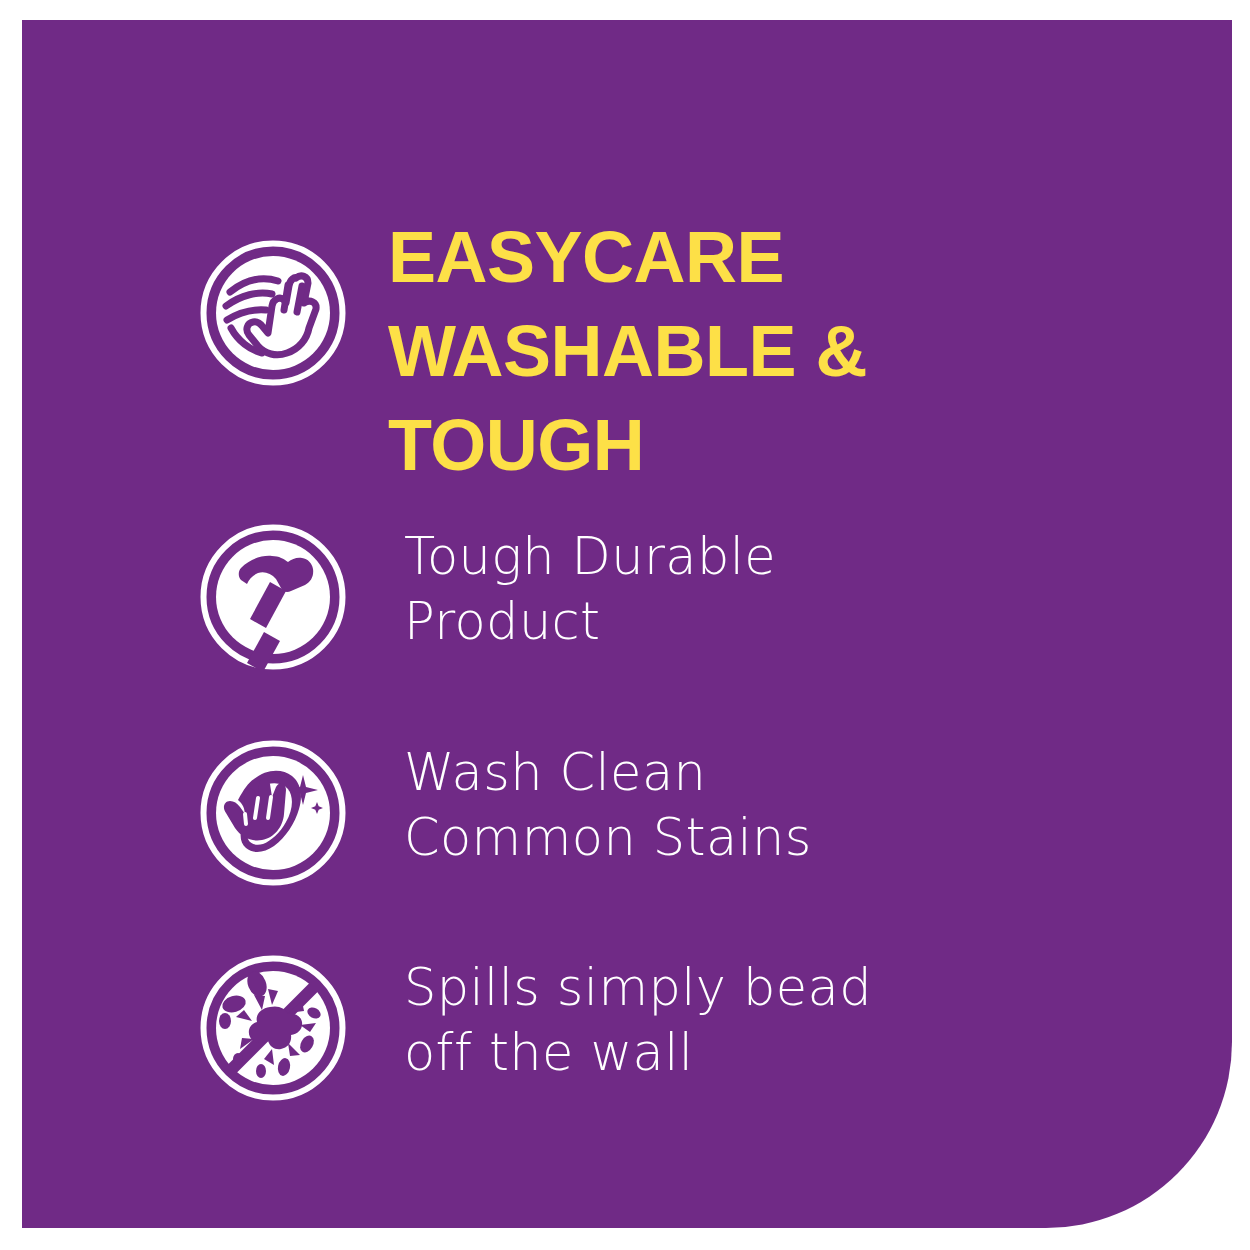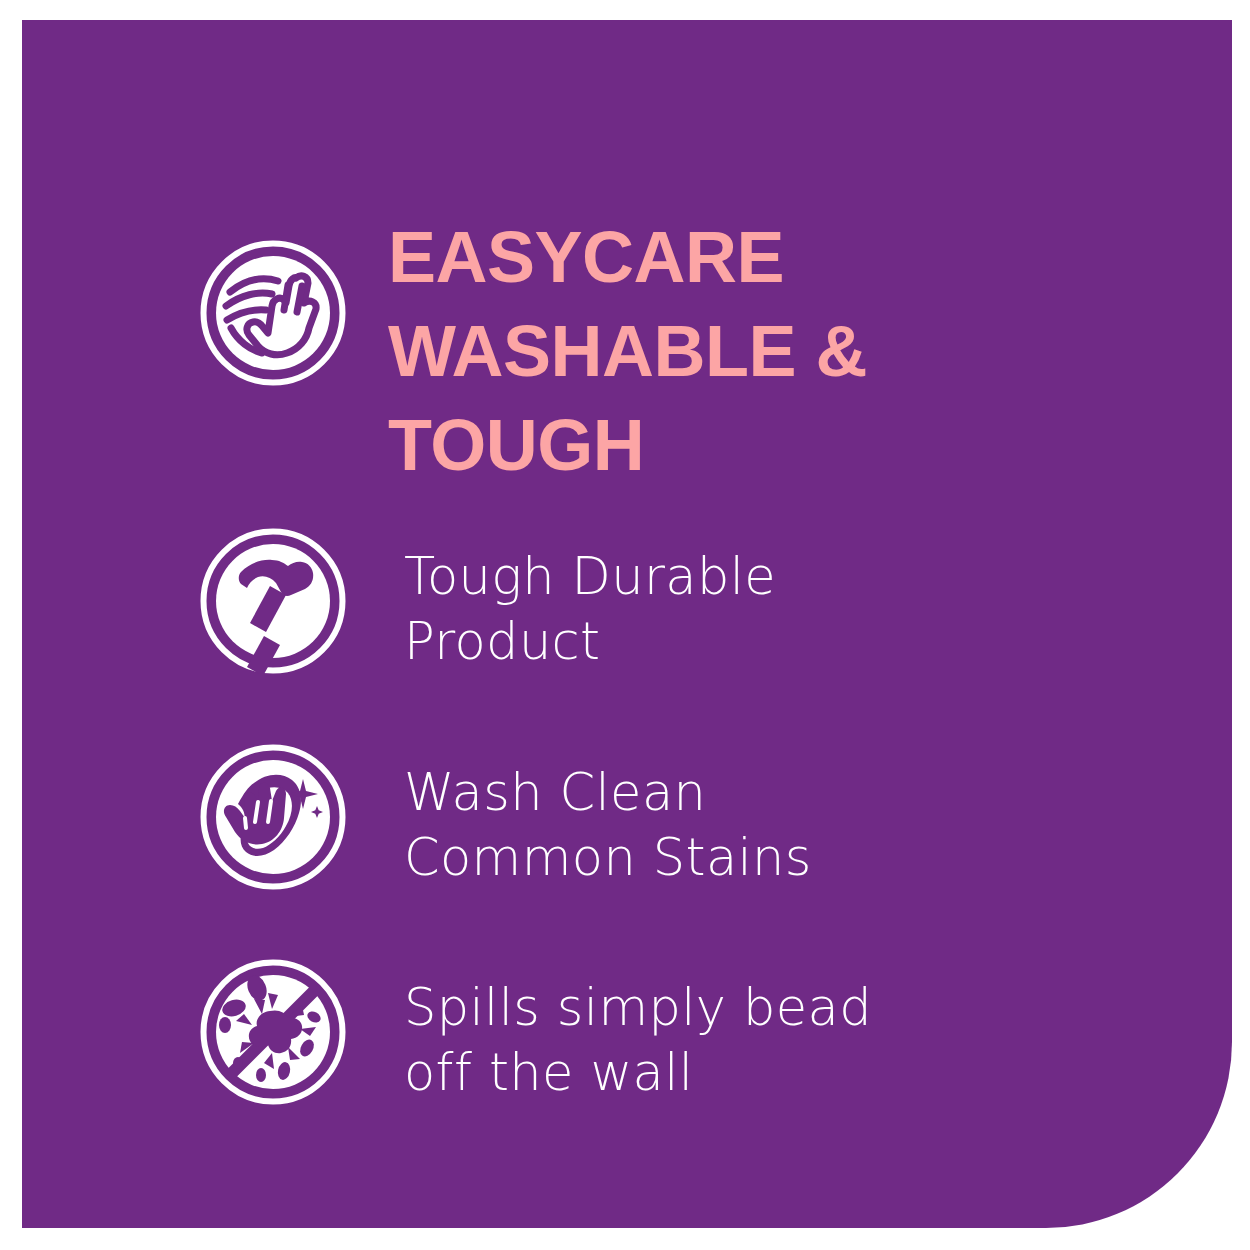--- a/index.html
+++ b/index.html
@@ -28,37 +28,37 @@
     border-bottom-right-radius: 186px;
     box-sizing: border-box;
   }
 
   
   #headline {
     position: absolute;
     left: 366px;
     top: 142px;
     width: 720px;
-    color: #fca5a5;
+    color: #fde047;
     font-family: "Liberation Sans", sans-serif;
     font-weight: bold;
     font-size: 72px;
     line-height: 94px;
     letter-spacing: -0.5px;
     white-space: pre-line;
   }
 
   
   .feature-row {
     position: absolute;
     left: 178px;
     width: 1000px;
     height: 150px;
     display: flex;
-    align-items: flex-end;
+    align-items: flex-start;
   }
   #row-0 { top: 504px; }
   #row-1 { top: 720px; }
   #row-2 { top: 935px; }
 
   .feature-icon {
     flex: 0 0 auto;
     width: 146px;
     height: 146px;
   }

